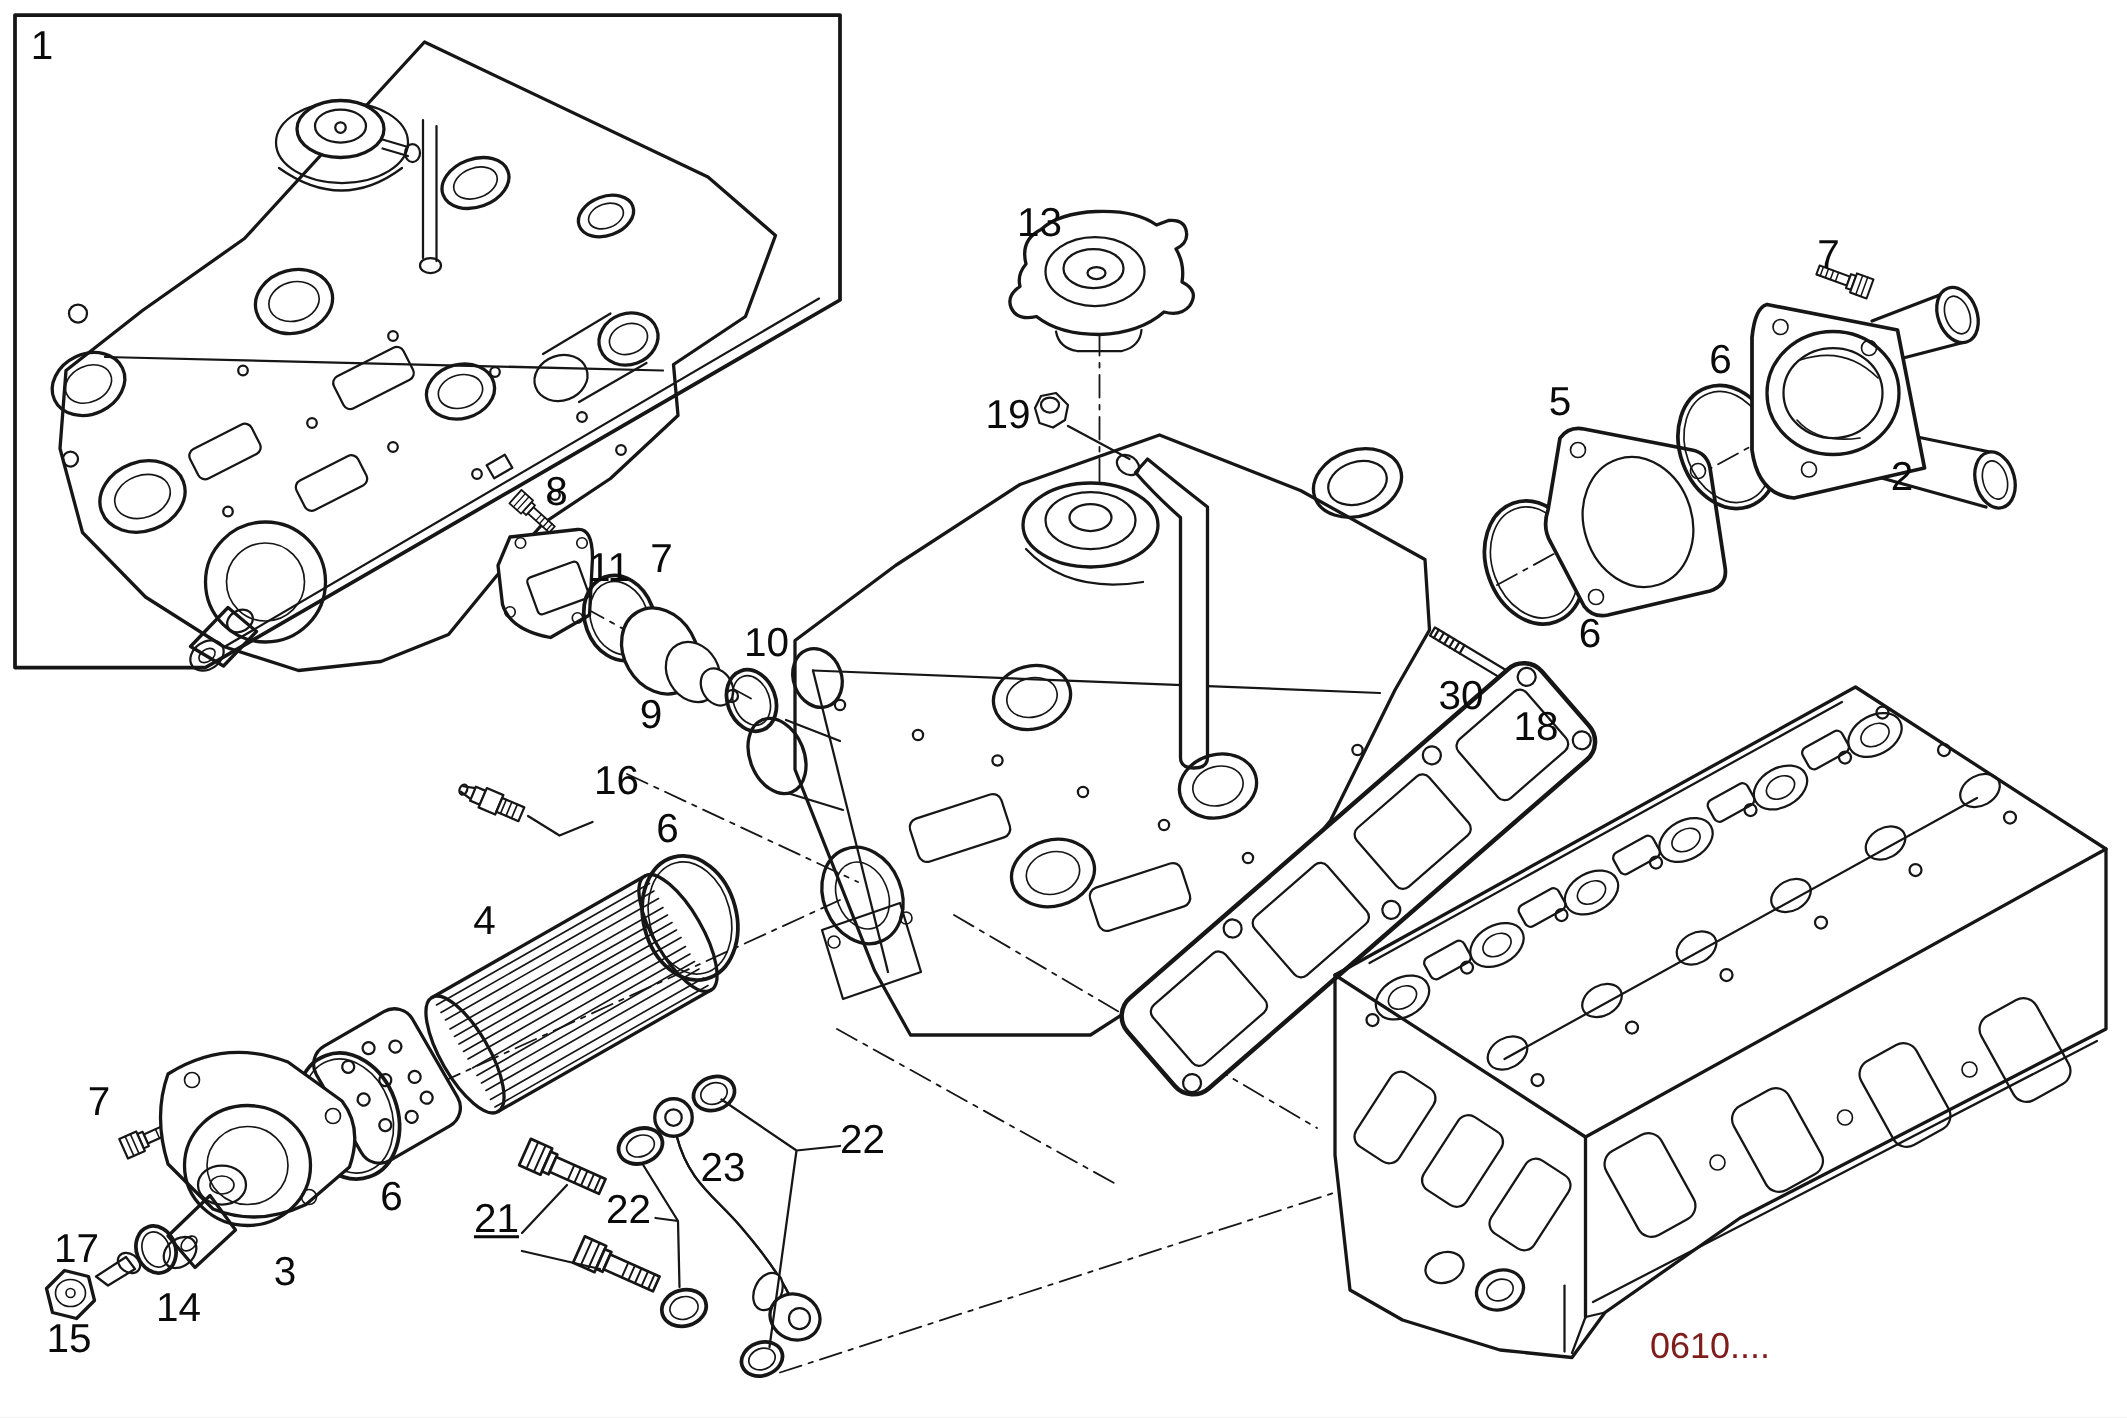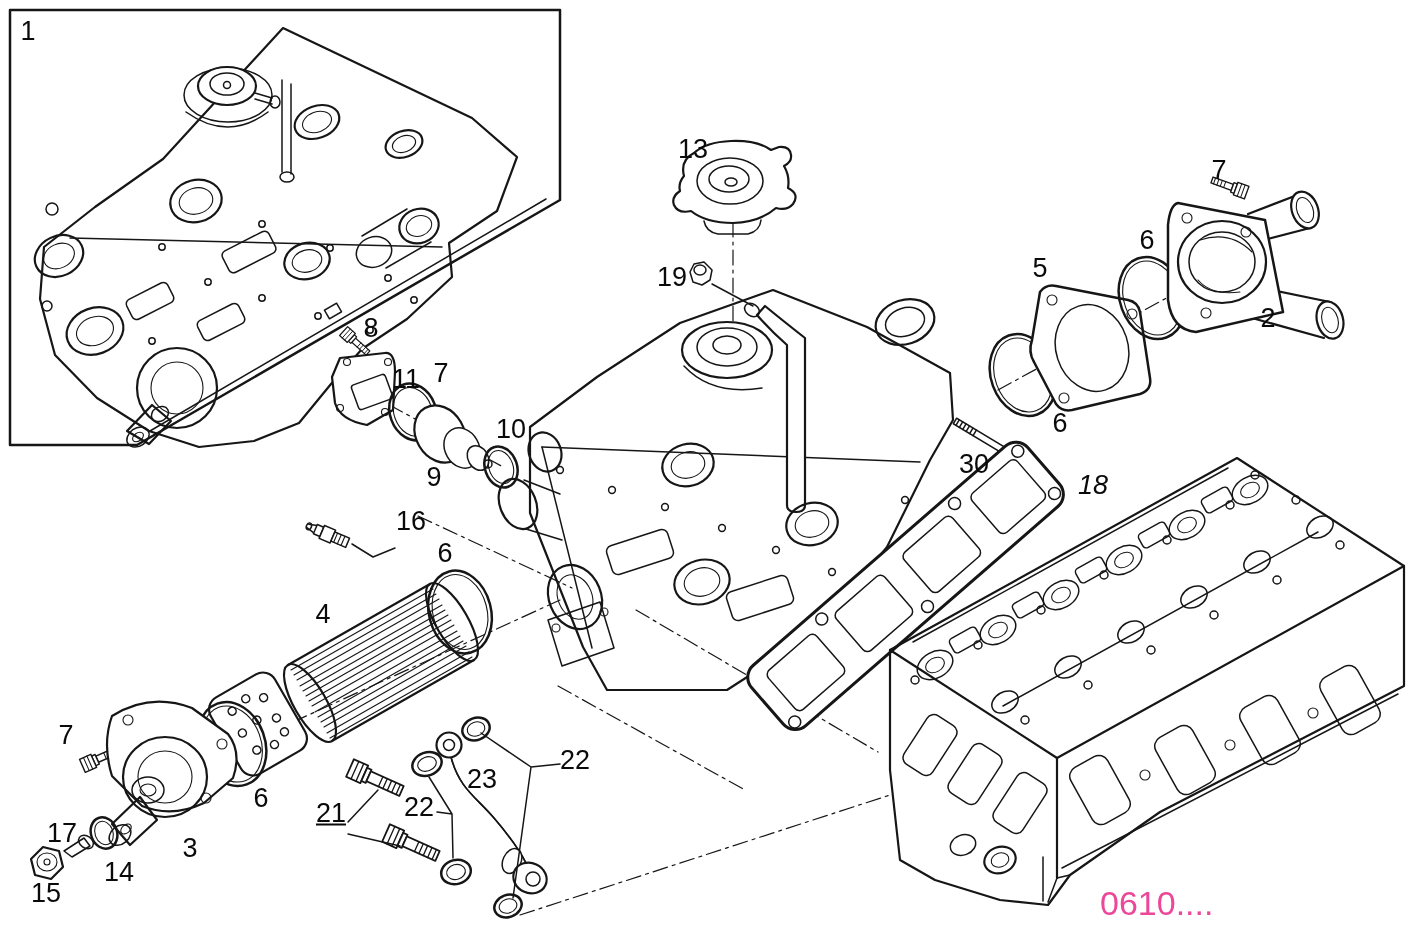--- a/index.html
+++ b/index.html
@@ -2,21 +2,21 @@
 <html><head>
 <meta charset="utf-8">
 <style>
   html,body{margin:0;padding:0;background:#e8e8e8;}
   .stage{position:relative;width:1418px;height:945px;background:#ffffff;overflow:hidden;
          font-family:"Liberation Sans",sans-serif;}
   .stage svg{position:absolute;left:0;top:0;}
   .lbl-layer{position:absolute;left:0;top:0;width:100%;height:100%;pointer-events:none;}
   .callout{position:absolute;transform:translate(-50%,-50%);font-size:27px;color:#0a0a0a;
            font-family:"Liberation Sans",sans-serif;white-space:nowrap;}
-  .part-code{position:absolute;left:1100px;top:884px;font-size:34px;color:#ec4899;
+  .part-code{position:absolute;left:1100px;top:884px;font-size:24px;color:#7f1d1d;
            font-family:"Liberation Sans",sans-serif;}
   
   svg *{stroke:#161616;fill:none;stroke-width:1.5;stroke-linecap:round;stroke-linejoin:round;}
   svg .w{fill:#ffffff;}
   svg .b2{stroke-width:2.2;}
   svg .b25{stroke-width:2.5;}
   svg .b3{stroke-width:3;}
   svg .t{stroke-width:1.1;}
   svg .dash{stroke-dasharray:15 5 3 5;stroke-width:1.2;}
 </style>
@@ -475,25 +475,25 @@
       <span class="callout" style="left: 1060px; top: 423px;">6</span>
       <span class="callout" style="left: 371px; top: 328px;">8</span>
       <span class="callout" style="left: 406px; top: 348px; margin-top: 31px;">11</span>
       <span class="callout" style="left: 441px; top: 373px;">7</span>
       <span class="callout" style="left: 434px; top: 477px;">9</span>
       <span class="callout" style="left: 511px; top: 429px;">10</span>
       <span class="callout" style="left: 363px; top: 521px; margin-left: 48px;">16</span>
       <span class="callout" style="left: 445px; top: 553px;">6</span>
       <span class="callout" style="left: 323px; top: 614px;">4</span>
       <span class="callout" style="left: 974px; top: 464px;">30</span>
-      <span class="callout" style="left: 1093px; top: 485px; font-style: italic;">18</span>
+      <span class="callout" style="left: 1024px; top: 485px;">18</span>
       <span class="callout" style="left: 66px; top: 735px;">7</span>
       <span class="callout" style="left: 261px; top: 798px;">6</span>
       <span class="callout" style="left: 190px; top: 848px;">3</span>
-      <span class="callout" style="left: 62px; top: 833px; text-align: right;">17</span>
+      <span class="callout" style="left: 51px; top: 833px; text-align: right;">17</span>
       <span class="callout" style="left: 119px; top: 856px; margin-top: 16px;">14</span>
       <span class="callout" style="left: 46px; top: 893px;">15</span>
       <span class="callout" style="left: 331px; top: 813px; text-decoration: underline;">21</span>
       <span class="callout" style="left: 419px; top: 807px;">22</span>
       <span class="callout" style="left: 482px; top: 779px;">23</span>
       <span class="callout" style="left: 575px; top: 760px;">22</span>
     </div>
 <div class="part-code">0610....</div>
 </div>
 

